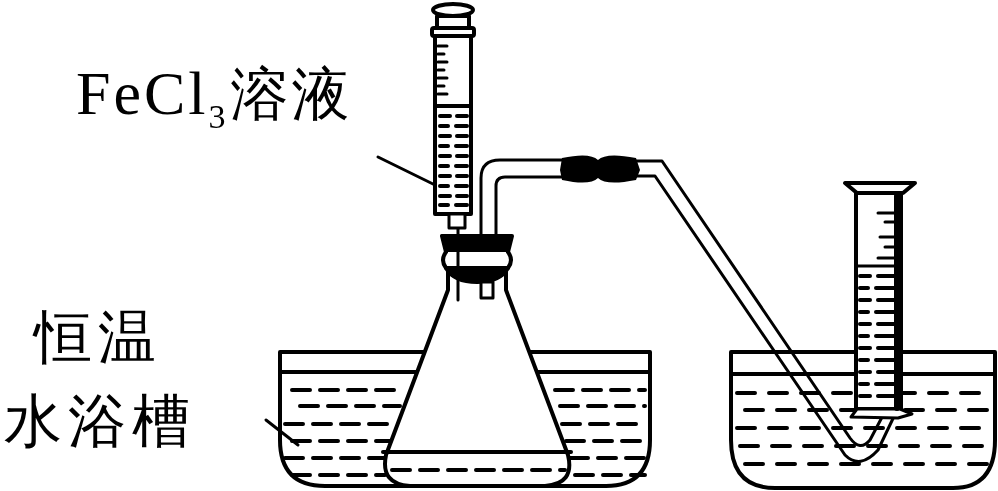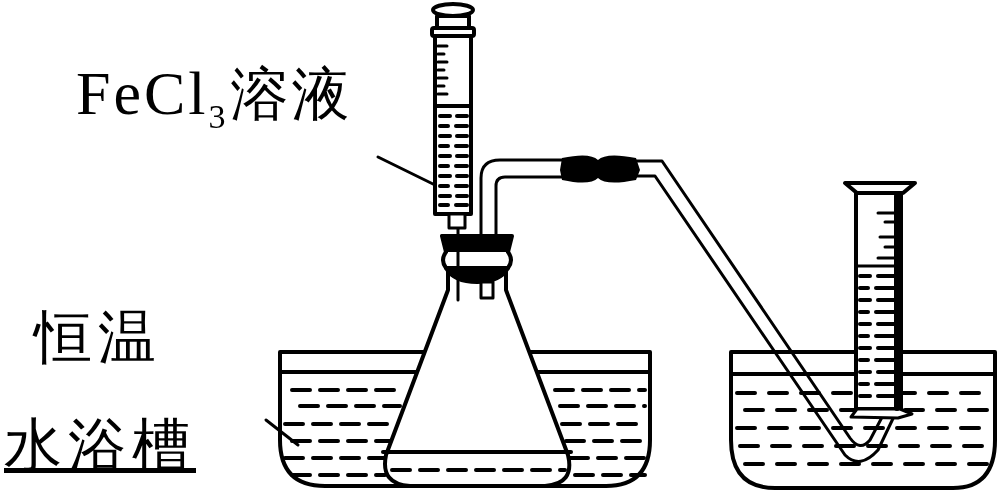--- a/index.html
+++ b/index.html
@@ -25,21 +25,21 @@
   .lbl-fecl3 .cjk {
     font-family: "DejaVu Sans", "Liberation Sans", sans-serif;
     font-size: 58px;
   }
   .lbl-bath {
     font-family: "DejaVu Sans", "Liberation Sans", sans-serif;
     font-size: 58px;
     letter-spacing: 6px;
   }
   .lbl-bath1 { left: 34px; top: 308px; }
-  .lbl-bath2 { left: 4px; top: 416px; text-decoration: underline; }
+  .lbl-bath2 { left: 4px; top: 392px; }
 </style>
 </head>
 <body>
 
 <svg width="998" height="491" viewBox="0 0 998 491" xmlns="http://www.w3.org/2000/svg">
   <g fill="none" stroke="#000" stroke-width="4" stroke-linejoin="round" stroke-linecap="round">
 
     <g>
       <path d="M280 352 L280 440 Q280 486 325 486 L606 486 Q650 486 650 440 L650 352 Z"></path>
       <line x1="280" y1="372" x2="650" y2="372"></line>

